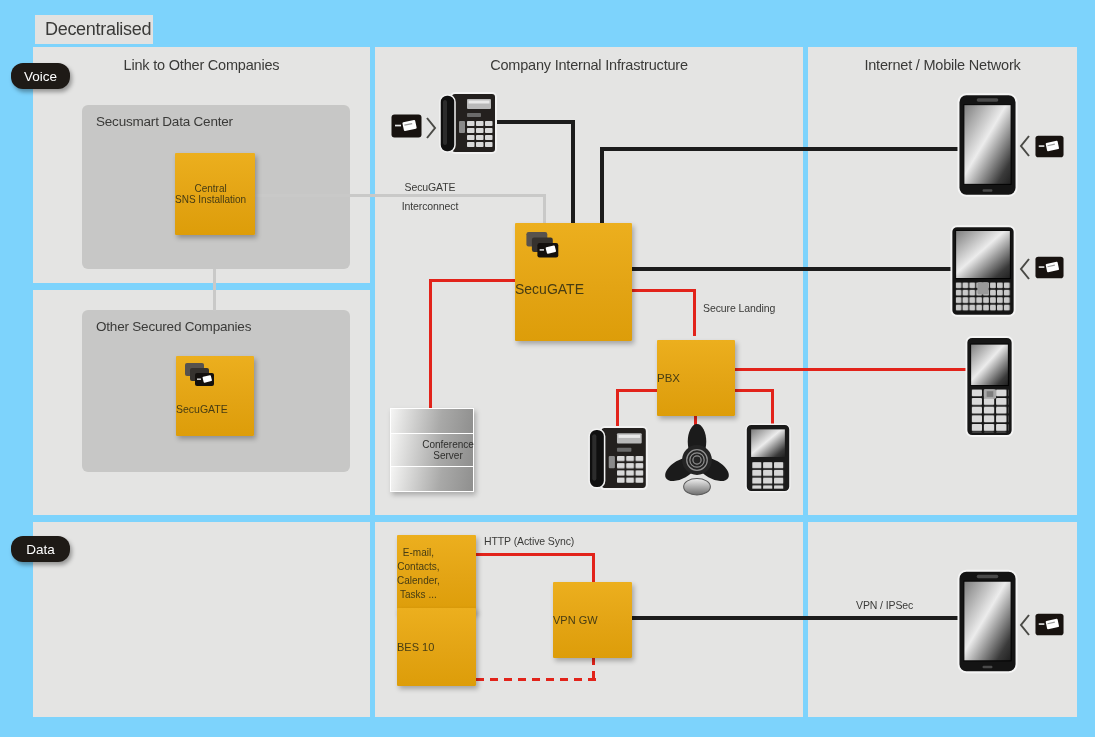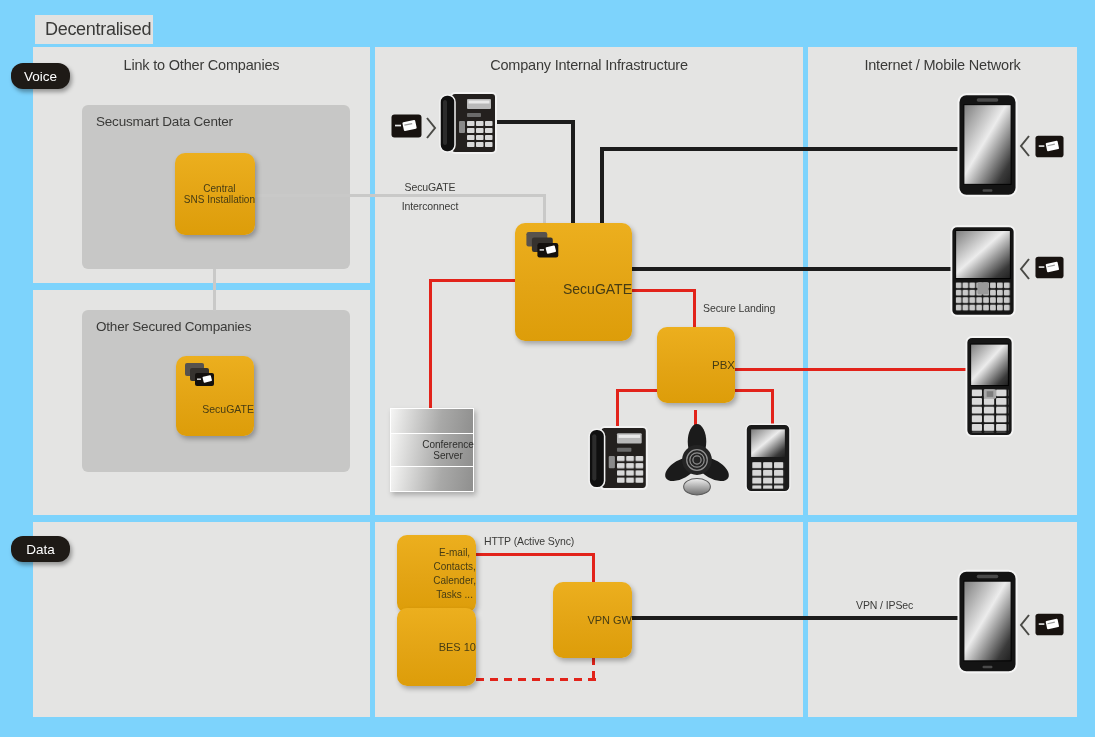--- a/index.html
+++ b/index.html
@@ -28,22 +28,22 @@
          justify-content:center;box-shadow:2px 3px 4px rgba(0,0,0,.35);z-index:6;}
   .graybox{position:absolute;background:var(--inner-box-gray);border-radius:6px;z-index:1;}
   .graybox-title{position:absolute;left:14px;top:9px;font-size:13.5px;letter-spacing:-0.2px;}
   .ln{position:absolute;z-index:2;}
   .black{background:var(--line-black);}
   .red{background:var(--line-red);}
   .gray{background:var(--line-gray);}
   .dash-h{background:repeating-linear-gradient(90deg,var(--line-red) 0 8px,transparent 8px 14px);}
   .dash-v{background:repeating-linear-gradient(180deg,var(--line-red) 0 8px,transparent 8px 14px);}
   .node{position:absolute;background:linear-gradient(180deg,#ecaf1e,var(--accent-orange) 55%,#dd9d09);
-        border-radius:10px;box-shadow:2px 3px 5px rgba(0,0,0,.28);display:flex;
-        align-items:center;justify-content:flex-end;text-align:center;color:var(--node-text);
+        border-radius:1px;box-shadow:2px 3px 5px rgba(0,0,0,.28);display:flex;
+        align-items:center;justify-content:flex-start;text-align:center;color:var(--node-text);
         z-index:3;}
   .node .stack{position:absolute;left:8px;top:6px;}
   .pre{white-space:pre-line;}
   .lbl{position:absolute;font-size:10.5px;z-index:4;letter-spacing:-0.1px;}
   .dev{position:absolute;z-index:3;}
   .server{position:absolute;left:390px;top:408px;width:82px;height:82px;z-index:3;
           border:1px solid #fff;box-shadow:2px 3px 5px rgba(0,0,0,.25);
           display:flex;flex-direction:column;gap:1px;background:#fff;}
   .slab{background:linear-gradient(100deg,#f5f5f4,#a9a9a8 60%,#8f8f8e);flex:0 0 24px;padding-left:32px;}
   .slab.mid{flex:1 1 auto;display:flex;align-items:center;justify-content:center;
@@ -162,21 +162,21 @@
         <rect x="11" y="11" width="19" height="13" rx="2" fill="#14100d"></rect>
         <rect x="13" y="16.5" width="4" height="1.4" fill="#ddd"></rect>
         <g transform="rotate(-14 23 17)">
             <rect x="19" y="14" width="8.5" height="6" rx="0.8" fill="#fff"></rect>
           </g>
       </svg>
     </span>
     <span style="margin-top:14px">SecuGATE</span>
   </div>
 
-  <div class="node" style="left:657px;top:327px;width:78px;height:76px;font-size:11.5px">
+  <div class="node" style="left:657px;top:340px;width:78px;height:76px;font-size:11.5px">
     <span>PBX</span>
   </div>
 
   <div class="node" style="left:397px;top:535px;width:79px;height:78px;font-size:10px;line-height:14px">
     <span class="pre">E-mail,
 Contacts,
 Calender,
 Tasks ...</span>
   </div>
 

